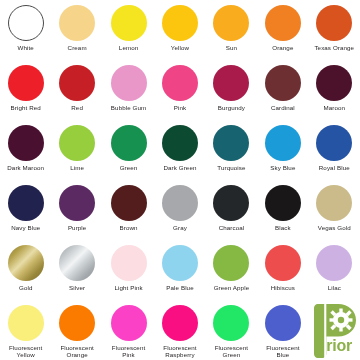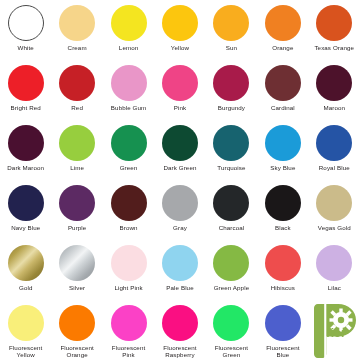--- a/index.html
+++ b/index.html
@@ -52,22 +52,22 @@
     justify-content:center;
     position:relative;
     padding-top:2px;
   }
   .logo-wrap{
     position:relative;
     width:48px;height:54px;
   }
   .logo-wordmark{
     position:absolute;
-    left:16px;bottom:18px;
-    font-size:12px;
+    left:16px;bottom:3px;
+    font-size:16px;
     font-weight:bold;
     color:#8cb14b;
     font-family:"Liberation Sans",sans-serif;
     letter-spacing:-.2px;
   }
 </style>
 </head>
 <body>
 
 <div id="swatch-grid">

